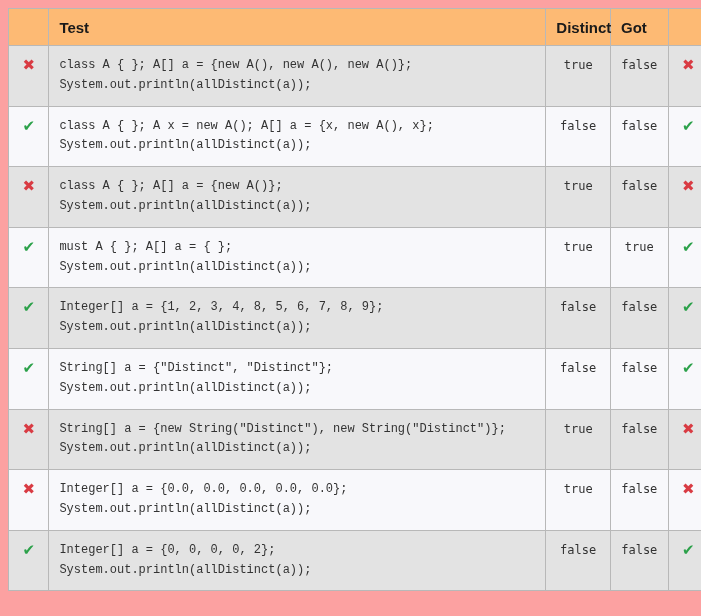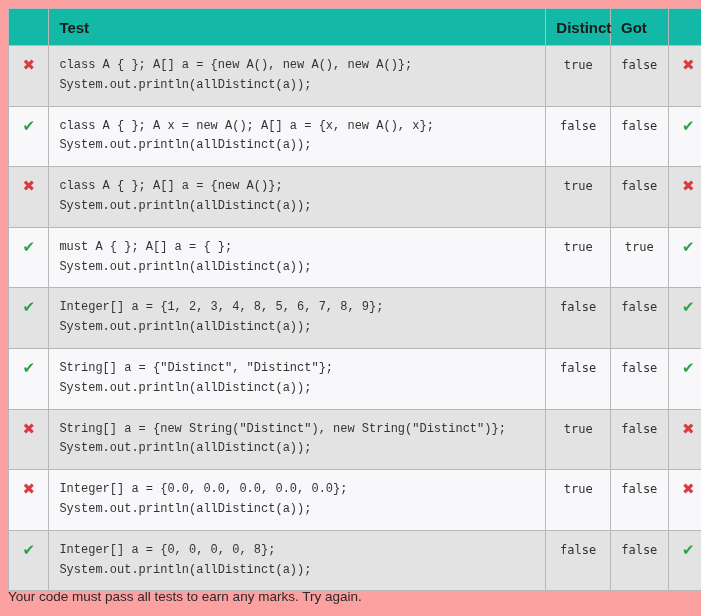--- a/index.html
+++ b/index.html
@@ -28,21 +28,21 @@
     background: #ffffff;
     font-size: 13px;
   }
   .results-table col.c-status  { width: 40px; }
   .results-table col.c-test    { width: 492px; }
   .results-table col.c-expected{ width: 64px; }
   .results-table col.c-got     { width: 57px; }
   .results-table col.c-result  { width: 40px; }
 
   .results-table thead th {
-    background: #14b8a6;
+    background: #fdba74;
     border: 1px solid #b8b8b8;
     border-left-color: #b8b8b8;
     font-weight: bold;
     font-size: 15px;
     color: #1a1a1a;
     text-align: left;
     padding: 9px 10px;
     height: 18px;
     vertical-align: middle;
     font-family: "Liberation Sans", sans-serif;
@@ -199,25 +199,24 @@
             <span class="code-line">Integer[] a = {0.0, 0.0, 0.0, 0.0, 0.0};</span>
             <span class="code-line">System.out.println(allDistinct(a));</span>
           </td>
           <td class="cell-expected">true</td>
           <td class="cell-got">false</td>
           <td class="cell-result"><span class="icon-fail">✖</span></td>
         </tr>
         <tr class="odd">
           <td class="cell-status"><span class="icon-pass">✔</span></td>
           <td class="cell-test">
-            <span class="code-line">Integer[] a = {0, 0, 0, 0, 8};</span>
+            <span class="code-line">Integer[] a = {0, 0, 0, 0, 2};</span>
             <span class="code-line">System.out.println(allDistinct(a));</span>
           </td>
           <td class="cell-expected">false</td>
           <td class="cell-got">false</td>
           <td class="cell-result"><span class="icon-pass">✔</span></td>
         </tr>
       </tbody>
   </table>
 
-  <div class="footer-message">Your code must pass all tests to earn any marks. Try again.</div>
 
 </div>
 
 </body></html>

